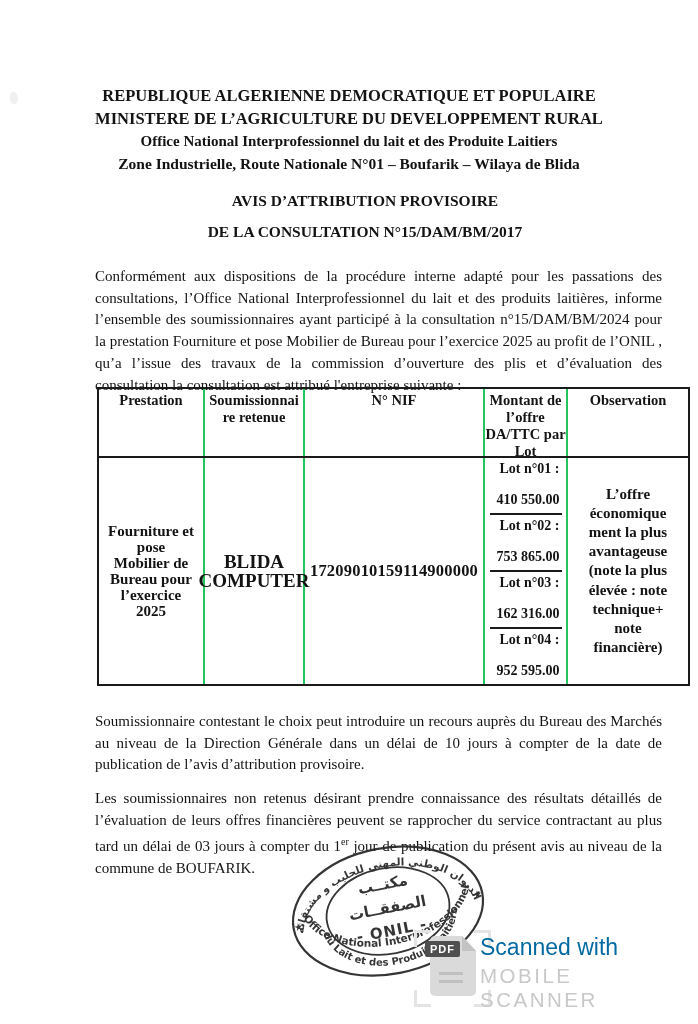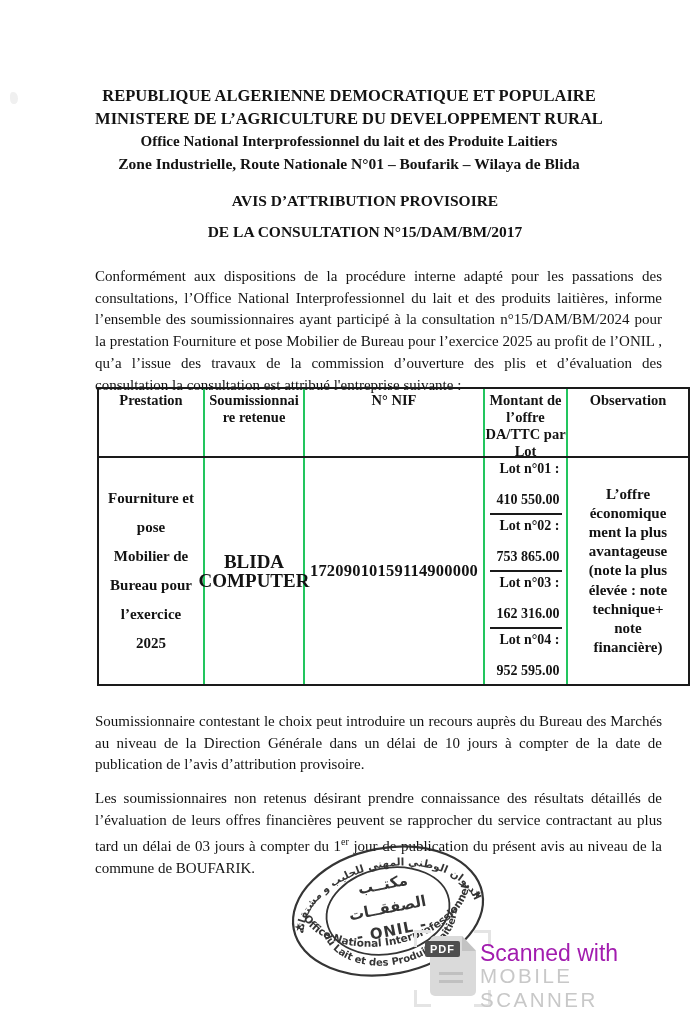--- a/index.html
+++ b/index.html
@@ -40,21 +40,21 @@
   .t-row { display:flex; }
   .t-head { height:67px; border-bottom:2px solid #1a1a1a; }
   .t-bodyrow { height:226px; }
   .cell { box-sizing:border-box; border-right:2px solid #22c55e;
     white-space:pre-line; text-align:center; }
   .cell:last-child { border-right:none; }
   .c1 { width:106px; } .c2 { width:100px; } .c3 { width:180px; }
   .c4 { width:83px; }  .c5 { width:120px; }
   .t-head .cell { font-size:14.5px; line-height:17px; padding-top:3px; }
   .t-bodyrow .cell { display:flex; align-items:center; justify-content:center; }
-  .cell-prestation { font-size:15px; line-height:29px; }
+  .cell-prestation { font-size:15px; line-height:16px; }
   .cell-soumissionnaire { font-size:19px; line-height:19px; }
   .cell-nif { font-size:16.5px; letter-spacing:.2px; }
   .cell-montant { display:flex; flex-direction:column; padding:0; }
   .lot-cell { flex:1; box-sizing:border-box; border-bottom:2px solid #1a1a1a;
     display:flex; flex-direction:column; justify-content:space-between;
     text-align:right; font-size:14px; padding:3px 2px 5px 7px; }
   .lot-cell:last-child { border-bottom:none; }
   .cell-observation { font-size:15px; line-height:19.2px; }
 
   
@@ -77,21 +77,21 @@
   .pdf-doc { position:absolute; left:16px; top:8px; width:46px; height:60px;
     background:#dadada; border-radius:5px;
     clip-path:polygon(0 0, 70% 0, 100% 24%, 100% 100%, 0 100%); }
   .pdf-fold { position:absolute; right:0; top:0; width:14px; height:15px;
     background:#c3c3c3; clip-path:polygon(0 0, 100% 100%, 0 100%); }
   .pdf-line { position:absolute; left:9px; width:24px; height:3px; background:#c0c0c0; }
   .pdf-line1 { top:36px; } .pdf-line2 { top:44px; }
   .pdf-badge { position:absolute; left:11px; top:13px; background:#4f4f4f; color:#ffffff;
     font-size:11px; font-weight:bold; letter-spacing:1px; padding:2px 5px;
     border-radius:2px; }
-  .wm-line1 { position:absolute; left:66px; top:12px; font-size:23px; color:#a21caf; }
+  .wm-line1 { position:absolute; left:66px; top:6px; font-size:23px; color:#0369a1; }
   .wm-line2 { position:absolute; left:66px; top:36px; font-size:20.5px; color:#c8c8c8;
     letter-spacing:2.5px; }
 </style>
 </head>
 <body>
 
 <div class="page">
 
   <div class="artifact"></div>
 

